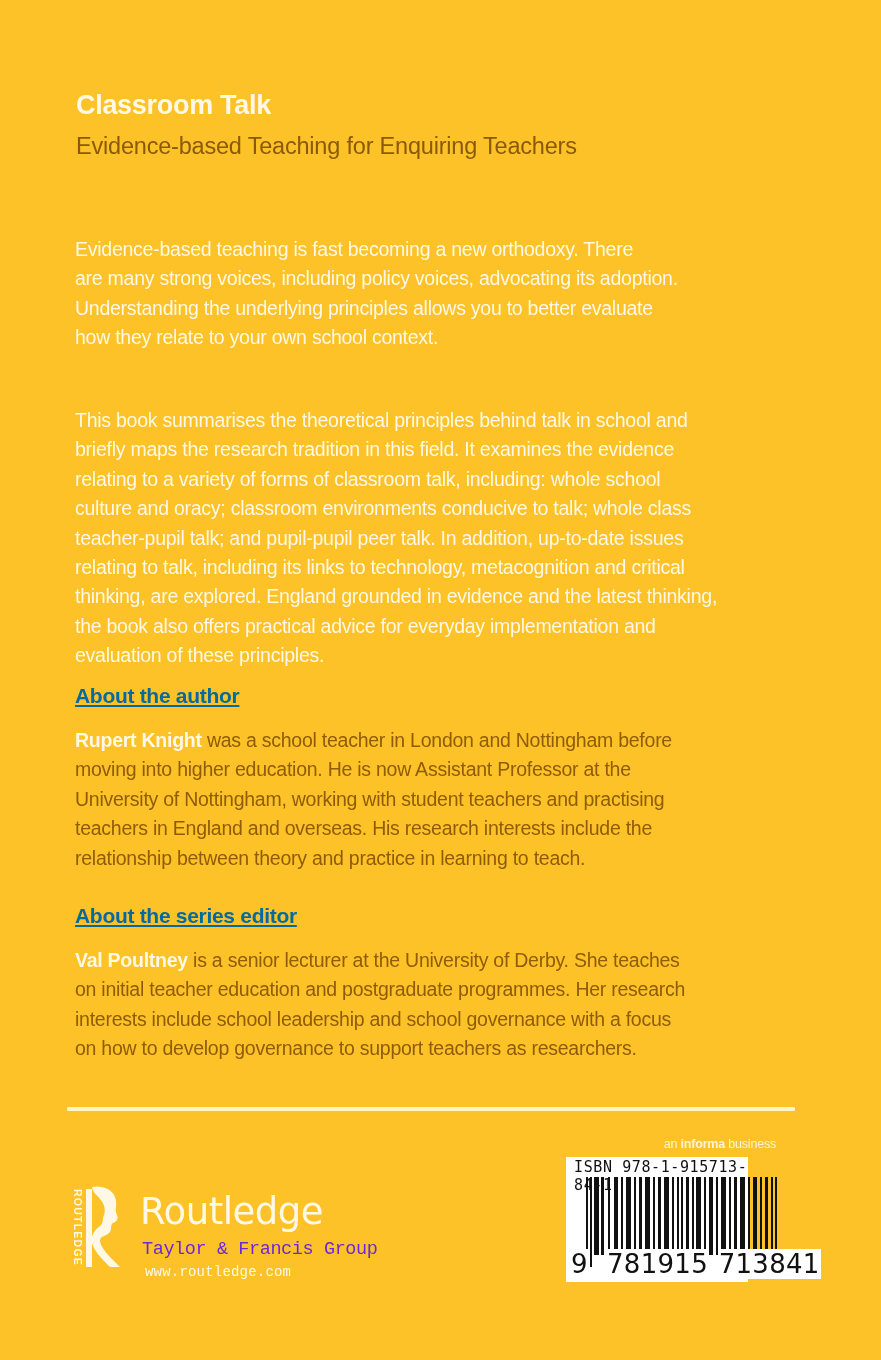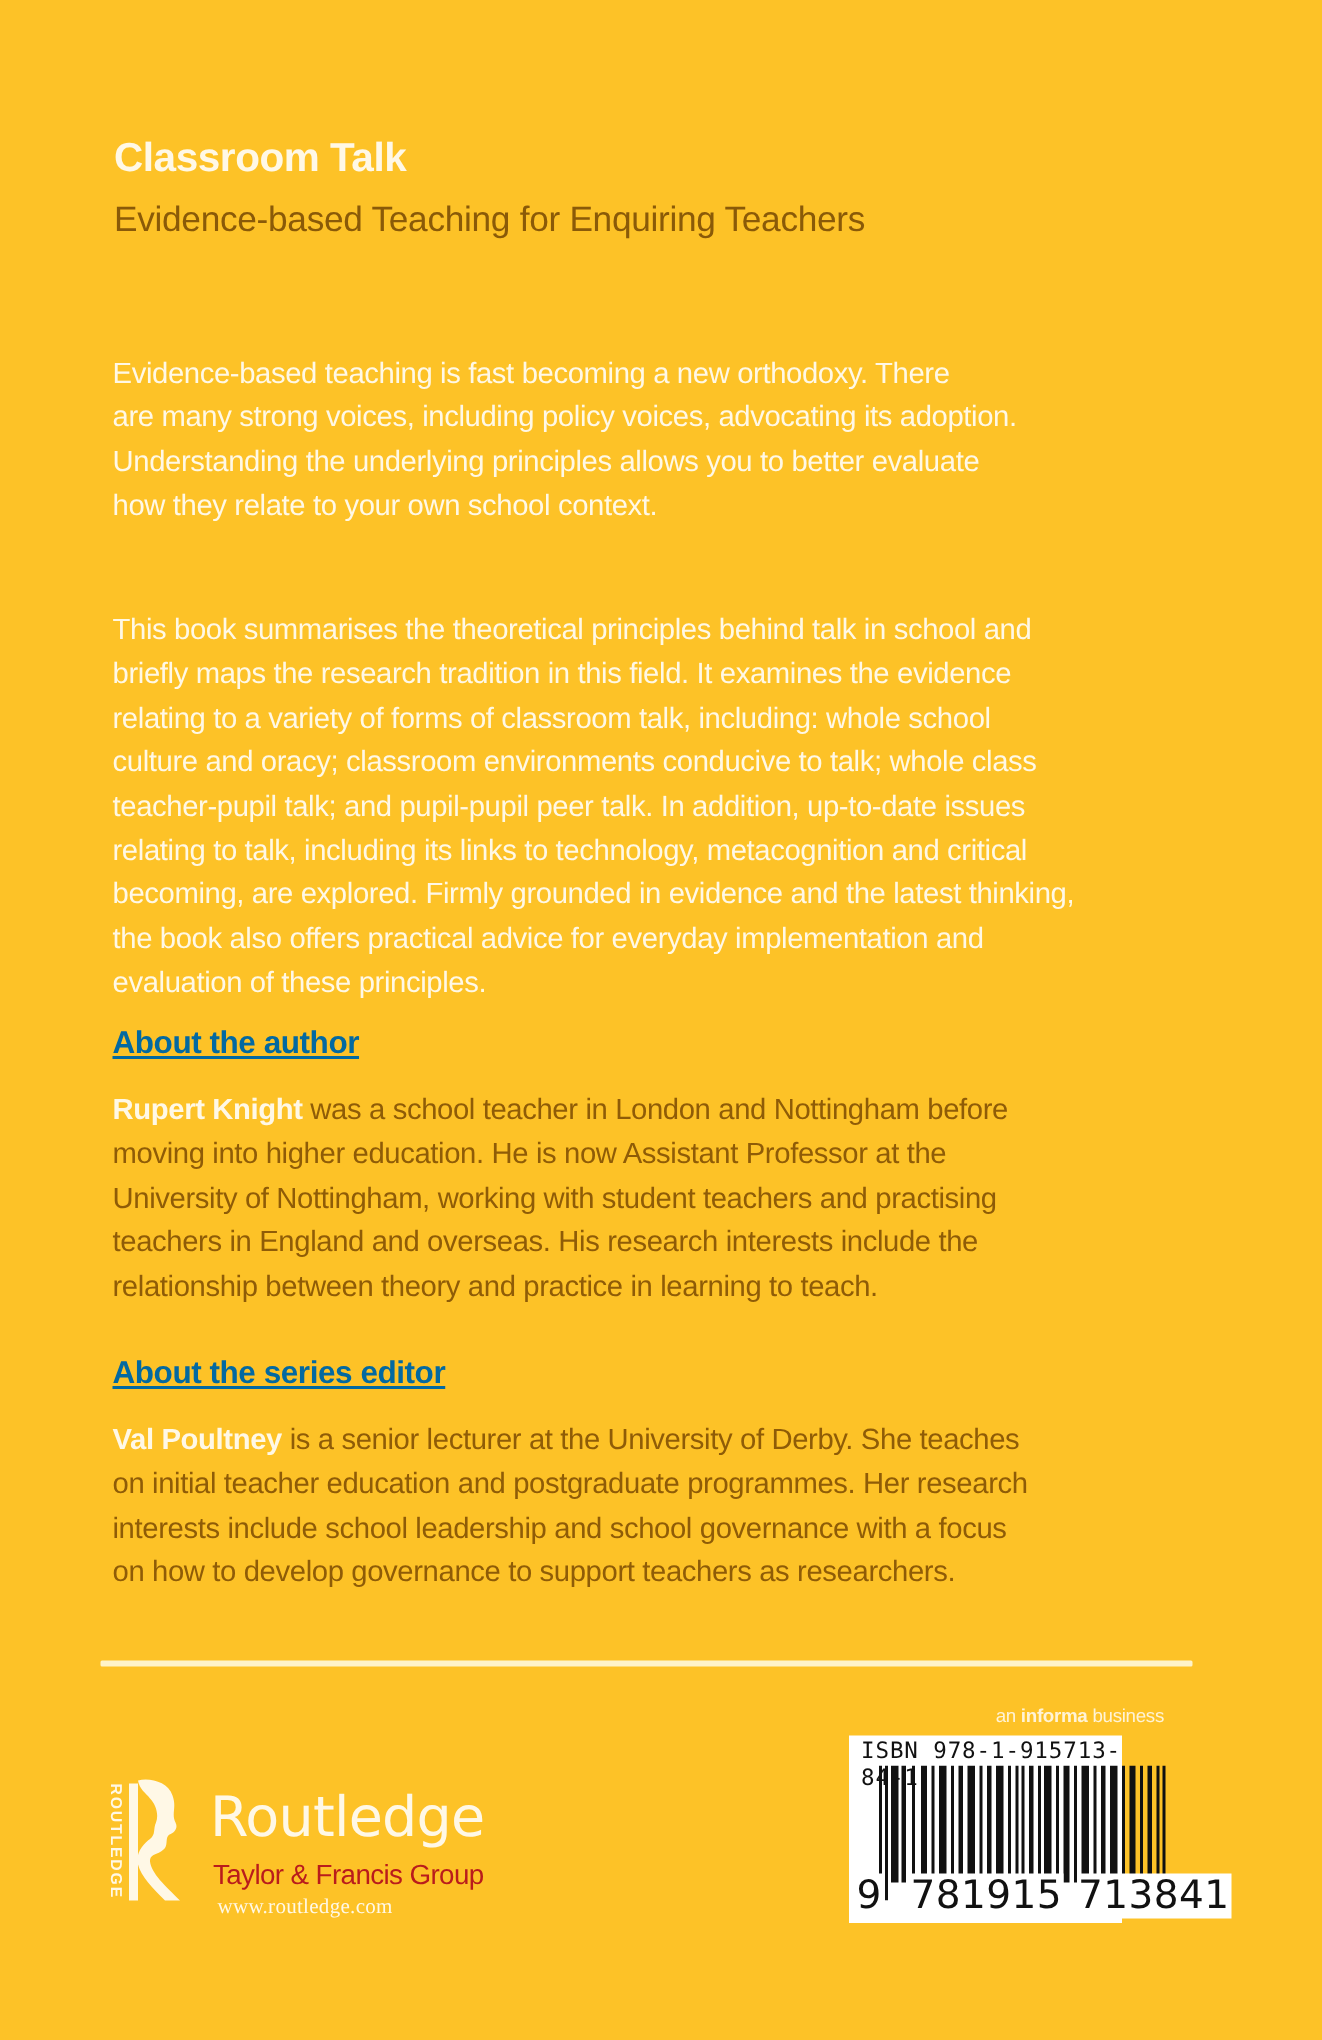--- a/index.html
+++ b/index.html
@@ -72,27 +72,27 @@
     }
     .digits span { background: #fff; padding: 0 1px; }
     .logo-mark { left: 70px; top: 1185px; width: 60px; height: 85px; }
     .brand {
       left: 140px; top: 1190px;
       font-size: 37px; color: #fff8e6; letter-spacing: -0.5px;
       font-family: "DejaVu Sans", sans-serif; font-weight: normal;
     }
     .group {
       left: 142px; top: 1239px;
-      font-size: 18.5px; color: #b91c1c; letter-spacing: -0.4px;
-      font-family: Liberation Sans, sans-serif;
+      font-size: 18.5px; color: #6d28d9; letter-spacing: -0.4px;
+      font-family: Liberation Mono, monospace;
     }
     .url {
       left: 145px; top: 1264px;
       font-size: 14px; color: #fff8e6; letter-spacing: 0.2px;
-      font-family: Liberation Serif, serif;
+      font-family: Liberation Mono, monospace;
     }
   </style>
 </head>
 <body>
 
 <div class="abs title">Classroom Talk</div>
 <div class="abs subtitle">Evidence-based Teaching for Enquiring Teachers</div>
 
 <div class="abs para p1">
   <span class="ln">Evidence-based teaching is fast becoming a new orthodoxy. There</span>
@@ -101,21 +101,21 @@
   <span class="ln">how they relate to your own school context.</span>
 </div>
 
 <div class="abs para p2">
   <span class="ln">This book summarises the theoretical principles behind talk in school and</span>
   <span class="ln">briefly maps the research tradition in this field. It examines the evidence</span>
   <span class="ln">relating to a variety of forms of classroom talk, including: whole school</span>
   <span class="ln">culture and oracy; classroom environments conducive to talk; whole class</span>
   <span class="ln">teacher-pupil talk; and pupil-pupil peer talk. In addition, up-to-date issues</span>
   <span class="ln">relating to talk, including its links to technology, metacognition and critical</span>
-  <span class="ln">becoming, are explored. Firmly grounded in evidence and the latest thinking,</span>
+  <span class="ln">thinking, are explored. England grounded in evidence and the latest thinking,</span>
   <span class="ln">the book also offers practical advice for everyday implementation and</span>
   <span class="ln">evaluation of these principles.</span>
 </div>
 
 <div class="abs heading h-author">About the author</div>
 <div class="abs bio bio-author">
   <span class="ln"><span class="name">Rupert Knight</span><span> was a school teacher in London and Nottingham before</span></span>
   <span class="ln">moving into higher education. He is now Assistant Professor at the</span>
   <span class="ln">University of Nottingham, working with student teachers and practising</span>
   <span class="ln">teachers in England and overseas. His research interests include the</span>

